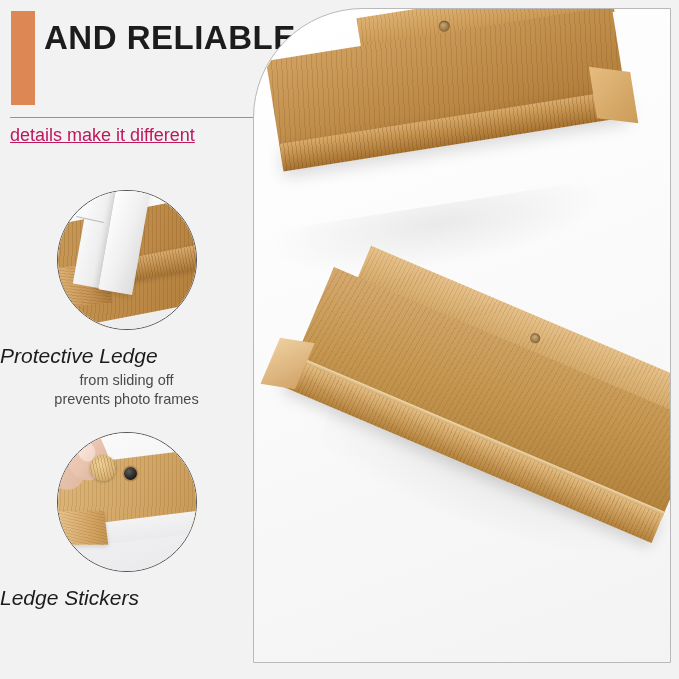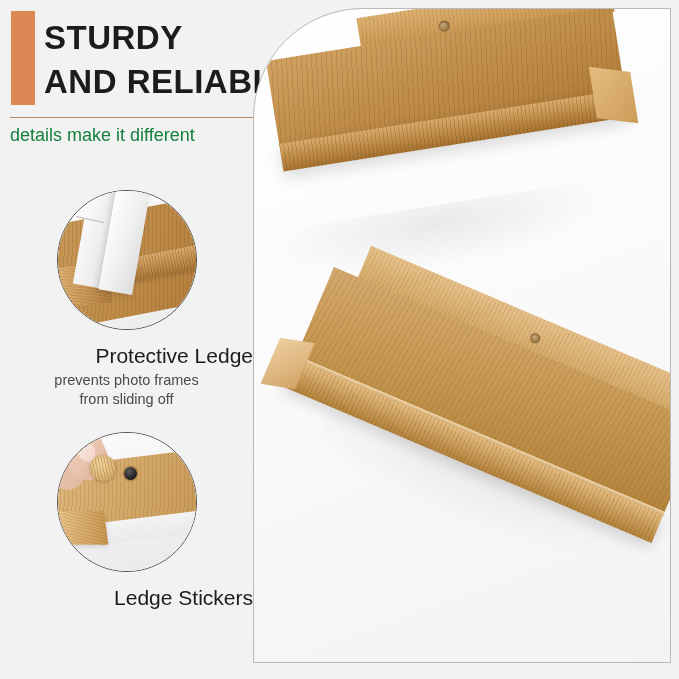--- a/index.html
+++ b/index.html
@@ -51,24 +51,25 @@
     position: absolute;
     left: 10px; top: 117px;
     width: 243px; height: 1px;
     background: #b98a68;
   }
 
   #subtitle {
     position: absolute;
     left: 10px; top: 122px;
     width: 243px;
-    color: #15803d;
+    color: #be185d;
     font-size: 18px;
     line-height: 1.5;
     white-space: nowrap;
+    text-decoration: underline;
   }
 
   
   .feature {
     position: absolute;
     left: 0;
     width: 253px;
   }
   #feature-ledge { top: 190px; }
   #feature-stickers { top: 432px; }
@@ -79,25 +80,26 @@
     height: 138px;
     margin: 0 auto;
     border-radius: 50%;
     border: 1px solid #555555;
     overflow: hidden;
     background: #f7f7f7;
   }
 
   .feature-title {
     margin-top: 14px;
-    text-align: right;
+    text-align: left;
     color: #1c1c1c;
     font-size: 21px;
     line-height: 1.1;
     white-space: nowrap;
+    font-style: italic;
   }
   .feature-desc {
     margin-top: 4px;
     text-align: center;
     color: #4a4a4a;
     font-size: 14.5px;
     line-height: 1.32;
   }
   .feature-desc .d-line { display: block; }
 
@@ -408,42 +410,41 @@
 </head>
 <body>
 
 <div id="root">
 
   <div id="left-column">
 
     <div id="accent-bar"></div>
 
     <div id="headline">
-      <span class="hl-line">STURDY</span>
       <span class="hl-line">AND RELIABLE</span>
     </div>
 
     <div id="title-divider"></div>
 
     <div id="subtitle">details make it different</div>
 
     <div class="feature" id="feature-ledge">
       <div class="feature-circle">
         <div class="ph1-bg"></div>
         <div class="ph1-shelf-top"></div>
         <div class="ph1-shelf-face"></div>
         <div class="ph1-lip"></div>
         <div class="ph1-frame-edge"></div>
         <div class="ph1-frame"></div>
         <div class="ph1-frame-line"></div>
       </div>
       <div class="feature-title">Protective Ledge</div>
       <div class="feature-desc">
+        <span class="d-line">from sliding off</span>
         <span class="d-line">prevents photo frames</span>
-        <span class="d-line">from sliding off</span>
       </div>
     </div>
 
     <div class="feature" id="feature-stickers">
       <div class="feature-circle">
         <div class="ph2-bg"></div>
         <div class="ph2-shelf-top"></div>
         <div class="ph2-shelf-edge"></div>
         <div class="ph2-notch"></div>
         <div class="ph2-lip"></div>

